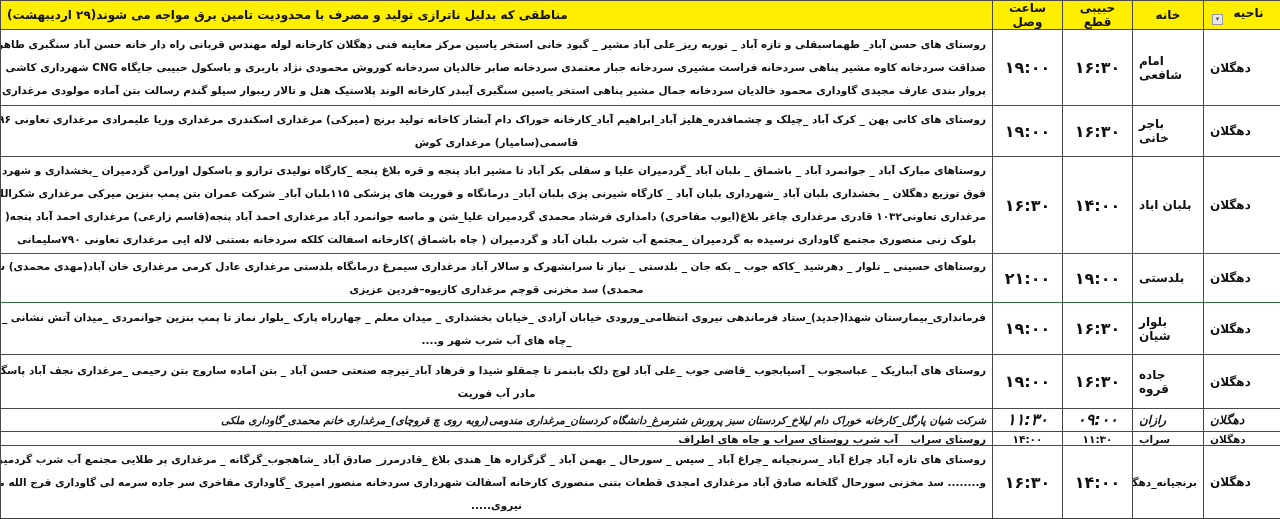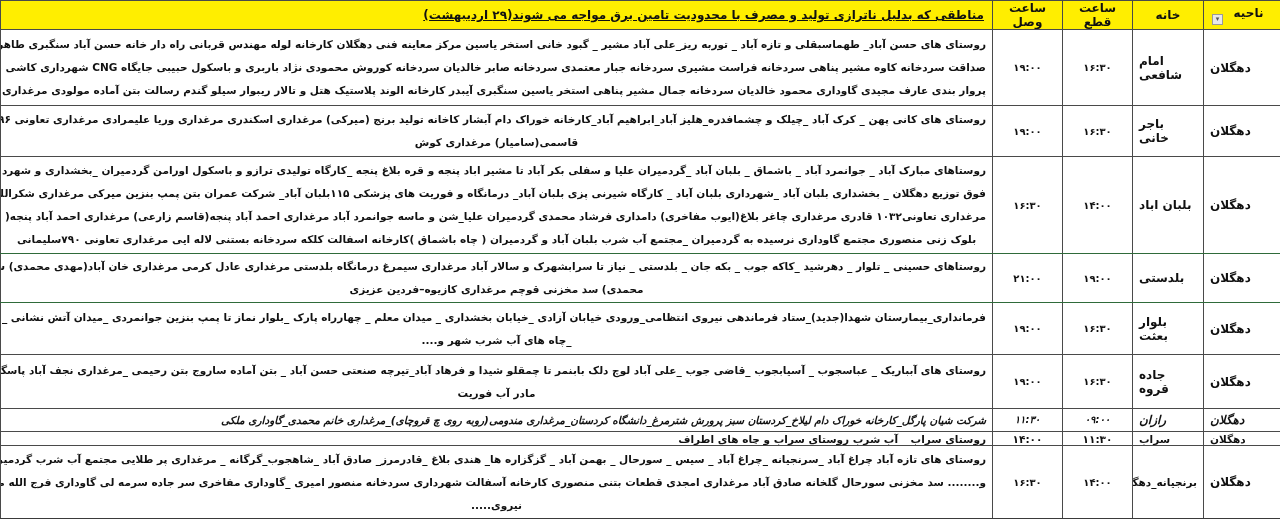--- a/index.html
+++ b/index.html
@@ -24,28 +24,28 @@
   col.c-connect { width: 70px; }
   col.c-desc { width: 992px; }
   thead th {
     background: #ffee00;
     height: 24px;
     font-size: 12px;
     text-align: center;
     border-top: 2px solid #3a3a3a;
     border-bottom: 2px solid #3a3a3a;
   }
-  thead th.desc-head { text-align: right; padding-right: 8px; text-decoration: underline; }
+  thead th.desc-head { text-align: left; padding-right: 8px; }
   .filter-btn {
     display:inline-block; width:9px; height:9px; border:1px solid #9a9a9a;
     background:#e8e8e8; font-size:7px; line-height:9px; color:#555;
     vertical-align: bottom; margin-left:2px; float:left; margin-top:8px;
   }
   td.region, td.feeder { text-align:left; font-size:12px; }
-  td.time { text-align:center; font-size:10px; letter-spacing:0.5px; }
+  td.time { text-align:center; font-size:16px; letter-spacing:0.5px; }
   td.desc { text-align:right; font-size:10.5px; line-height:23px; padding-right:8px; }
   td.desc .line { display:block; white-space:nowrap; }
   td.desc .line.center { text-align:center; }
   tr.r1 td { height:75px; }
   tr.r2 td { height:50px; }
   tr.r3 td { height:96px; }
   tr.r4 td { height:48px; }
   tr.r5 td { height:51px; }
   tr.r6 td { height:53px; }
   tr.r7 td { height:22px; line-height:16px;font-style:italic; }
@@ -66,21 +66,21 @@
       <col class="c-connect">
       <col class="c-desc">
   </colgroup>
   <thead>
     <tr>
       <th>
         <span>ناحیه</span>
         <span class="filter-btn">▾</span>
       </th>
       <th>خانه</th>
-      <th>ساعت قطع</th>
+      <th>حبیبی قطع</th>
       <th>ساعت وصل</th>
       <th class="desc-head">مناطقی که بدلیل ناترازی تولید و مصرف با محدودیت تامین برق مواجه می شوند(۲۹ اردیبهشت)</th>
     </tr>
   </thead>
   <tbody>
     <tr class="r1">
       <td class="region">دهگلان</td>
       <td class="feeder">امام شافعی</td>
       <td class="time">۱۶:۳۰</td>
       <td class="time">۱۹:۰۰</td>
@@ -117,21 +117,21 @@
       <td class="feeder">بلدستی</td>
       <td class="time">۱۹:۰۰</td>
       <td class="time">۲۱:۰۰</td>
       <td class="desc green-left">
         <span class="line">روستاهای حسینی _ تلوار _ دهرشید _کاکه جوب _ بکه جان _ بلدستی _ نیاز تا سرابشهرک و سالار آباد مرغداری سیمرغ  درمانگاه بلدستی مرغداری عادل کرمی مرغداری خان آباد(مهدی محمدی) سیلوی گندم خضر لک مرغداری خان آباد(امجد</span>
         <span class="line center">محمدی) سد مخزنی قوچم  مرغداری کازیوه–فردین عزیزی</span>
       </td>
     </tr>
     <tr class="r5">
       <td class="region">دهگلان</td>
-      <td class="feeder">بلوار بعثت</td>
+      <td class="feeder">بلوار شیان</td>
       <td class="time">۱۶:۳۰</td>
       <td class="time">۱۹:۰۰</td>
       <td class="desc">
         <span class="line">فرمانداری_بیمارستان شهدا(جدید)_ستاد فرماندهی نیروی انتظامی_ورودی خیابان آزادی _خیابان بخشداری _ میدان معلم _ چهارراه پارک _بلوار نماز تا پمپ بنزین جوانمردی _میدان آتش نشانی _ میدان فهمیده و...منتهی به ترمینال بلبان آباد</span>
         <span class="line center">_چاه های آب شرب شهر و....</span>
       </td>
     </tr>
     <tr class="r6">
       <td class="region">دهگلان</td>
       <td class="feeder">جاده قروه</td>

